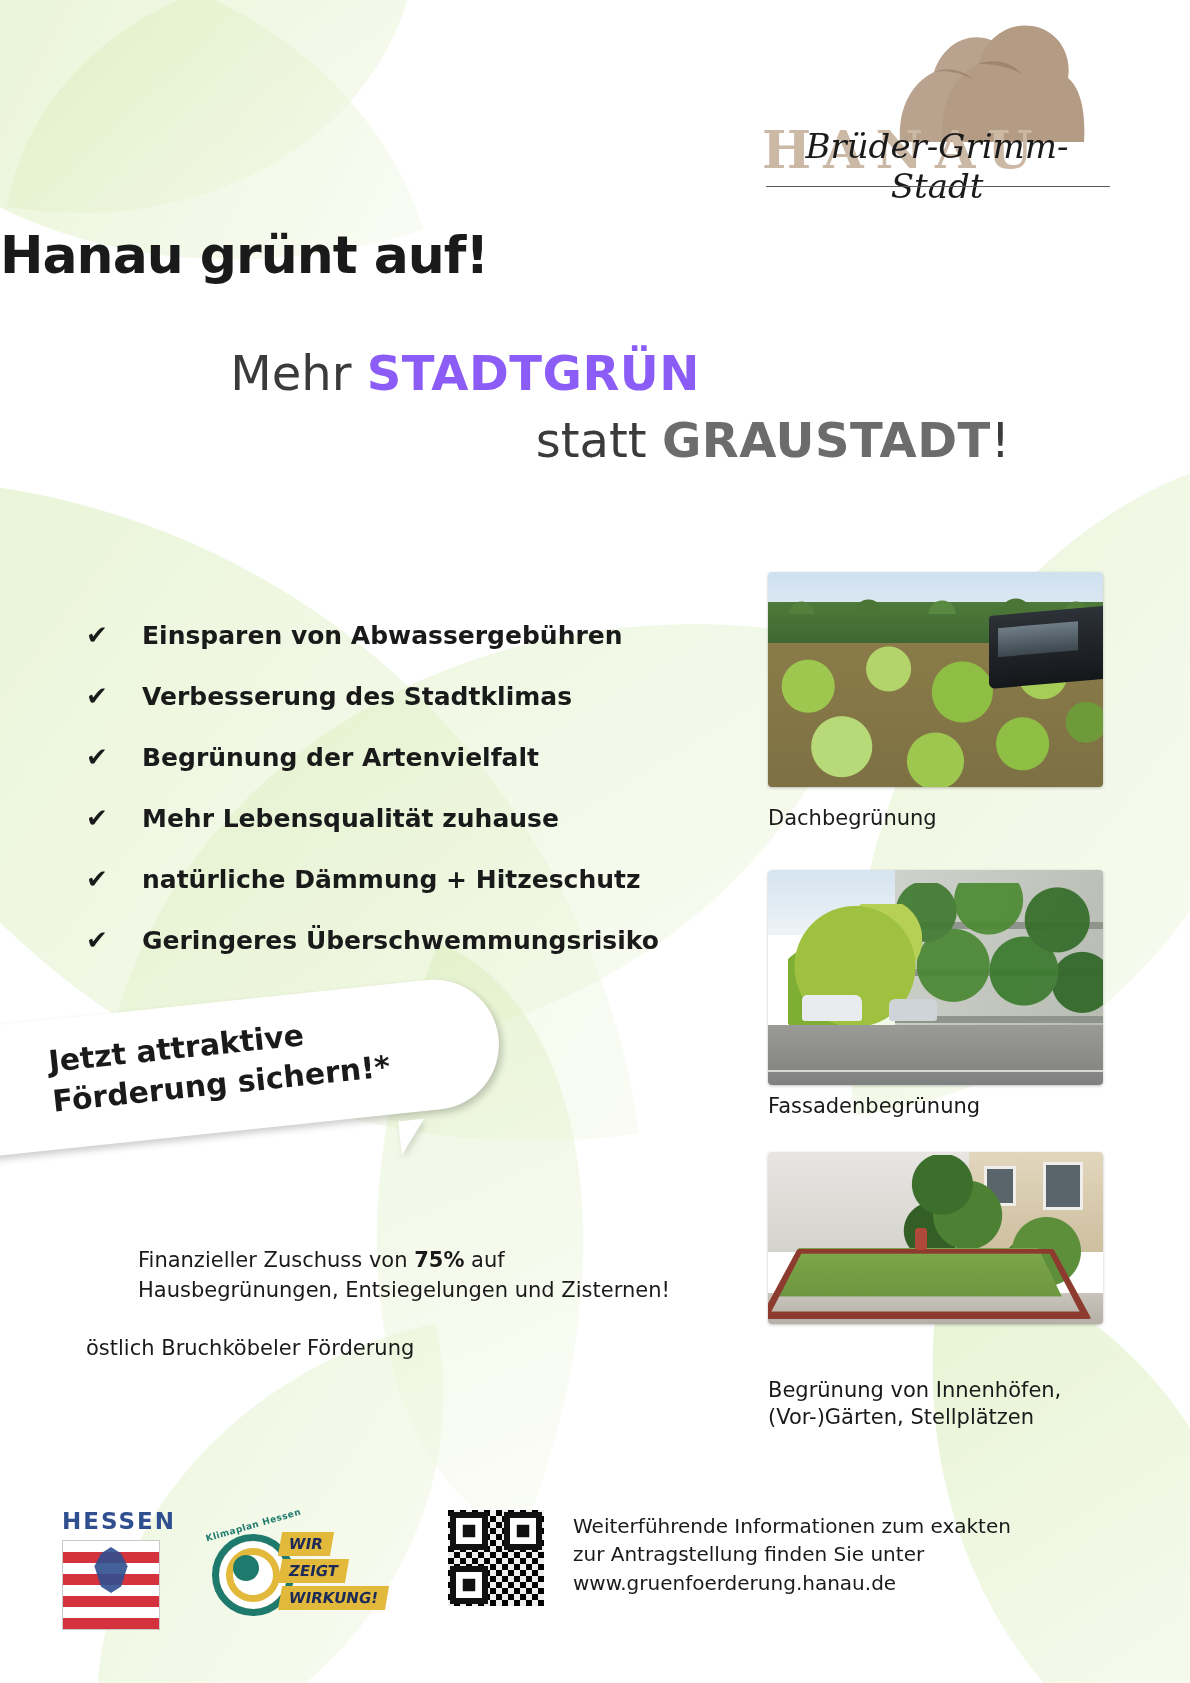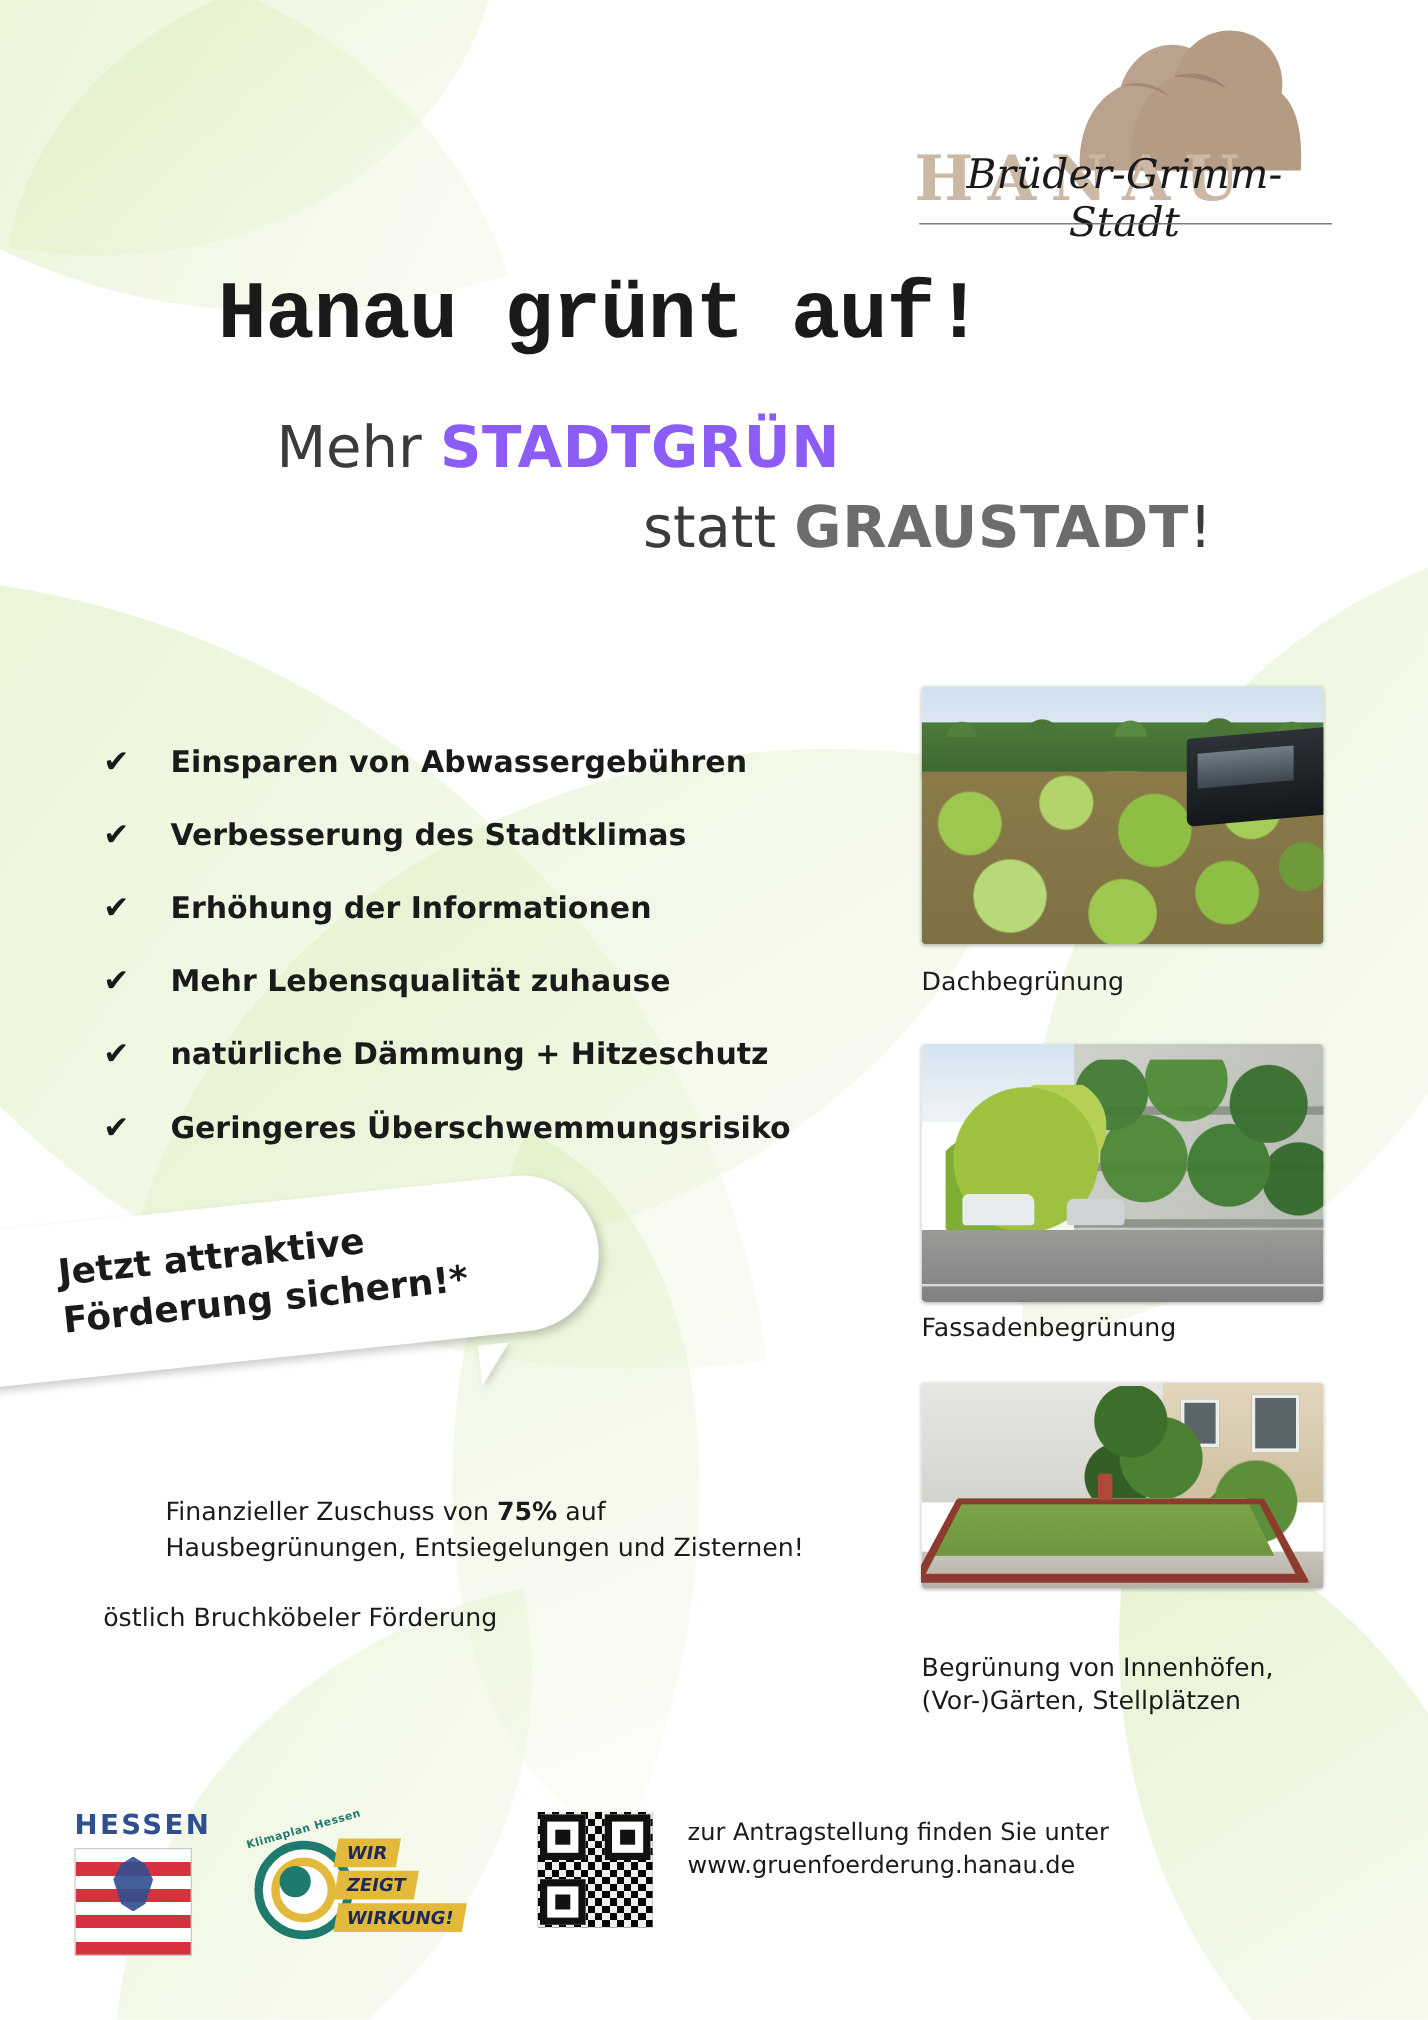--- a/index.html
+++ b/index.html
@@ -136,26 +136,25 @@
     width: 344px;
     height: 1px;
     background: #5c5c5c;
   }
 
   
   .headline {
     position: absolute;
     left: 0; top: 225px;
     width: 1000px;
-    text-align: center;
-    font-size: 68px;
+    text-align: left;
+    font-size: 52px;
     font-weight: bold;
     color: #1a1a1a;
     letter-spacing: -1px;
-    font-family: Liberation Mono, monospace;
   }
   .sub1 {
     position: absolute;
     left: 0; top: 345px;
     width: 700px;
     text-align: right;
     font-size: 48px;
     color: #3b3b3b;
   }
   .sub1 .accent { color: #8b5cf6; font-weight: bold; letter-spacing: .5px; }
@@ -504,21 +503,21 @@
     <div class="bullet">
       <span class="check">✔</span>
       <span class="txt">Einsparen von Abwassergebühren</span>
     </div>
     <div class="bullet">
       <span class="check">✔</span>
       <span class="txt">Verbesserung des Stadtklimas</span>
     </div>
     <div class="bullet">
       <span class="check">✔</span>
-      <span class="txt">Erhöhung der Informationen</span>
+      <span class="txt">Begrünung der Artenvielfalt</span>
     </div>
     <div class="bullet">
       <span class="check">✔</span>
       <span class="txt">Mehr Lebensqualität zuhause</span>
     </div>
     <div class="bullet">
       <span class="check">✔</span>
       <span class="txt">natürliche Dämmung + Hitzeschutz</span>
     </div>
     <div class="bullet">
@@ -604,17 +603,18 @@
       </div>
     <div class="q-eye e2">
         <span></span>
       </div>
     <div class="q-eye e3">
         <span></span>
       </div>
   </div>
 
   <div class="footer-text">
+    <div>Weiterführende Informationen zum exakten</div>
     <div>zur Antragstellung finden Sie unter</div>
     <div>www.gruenfoerderung.hanau.de</div>
   </div>
 
 </div>
 
 </body></html>

